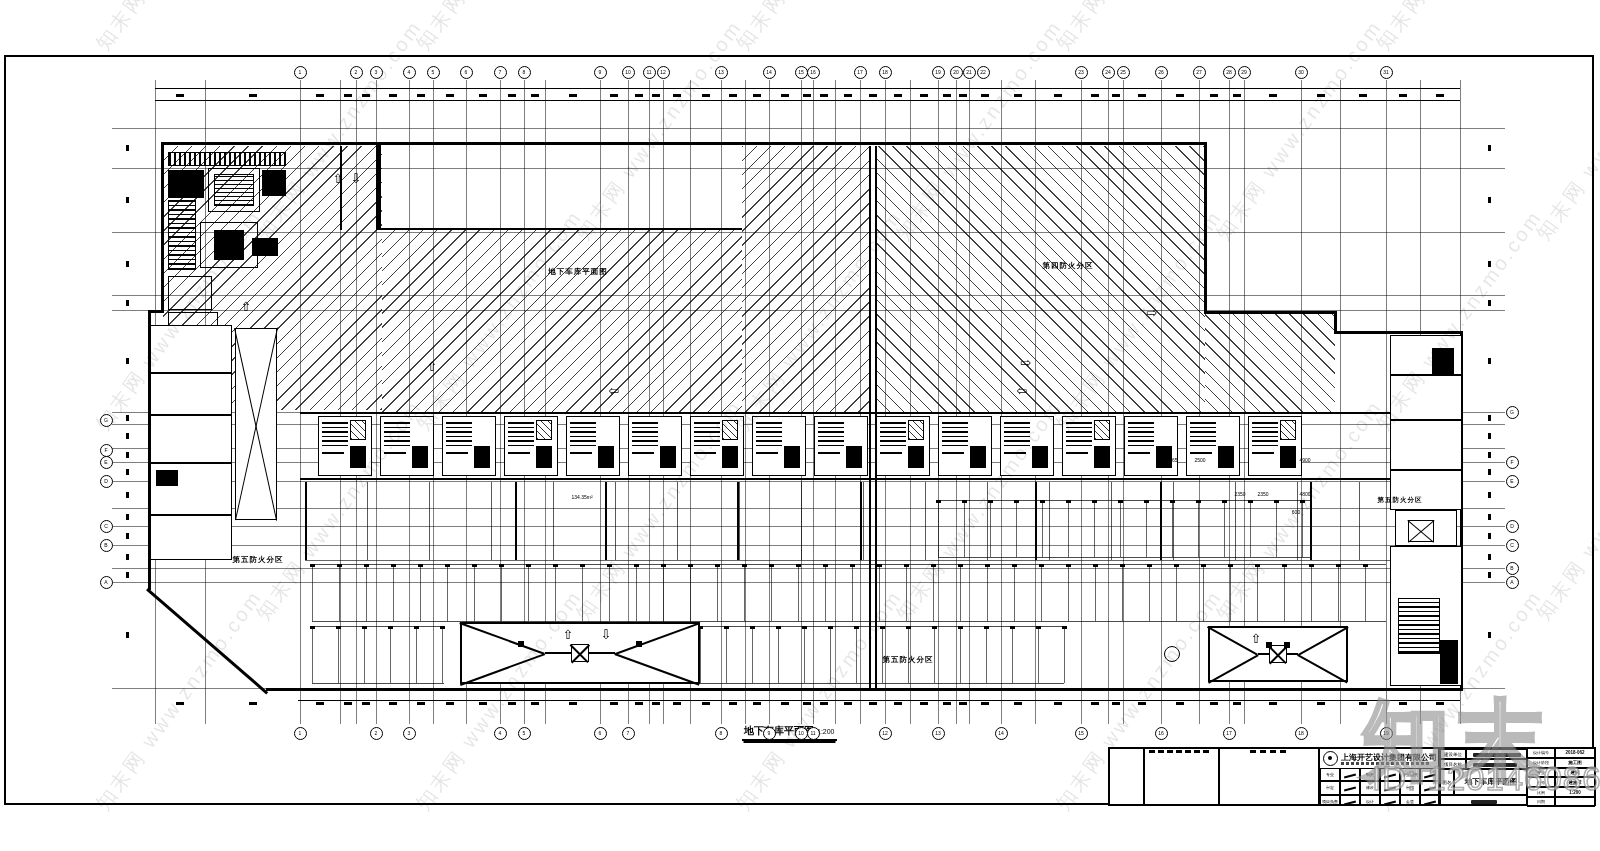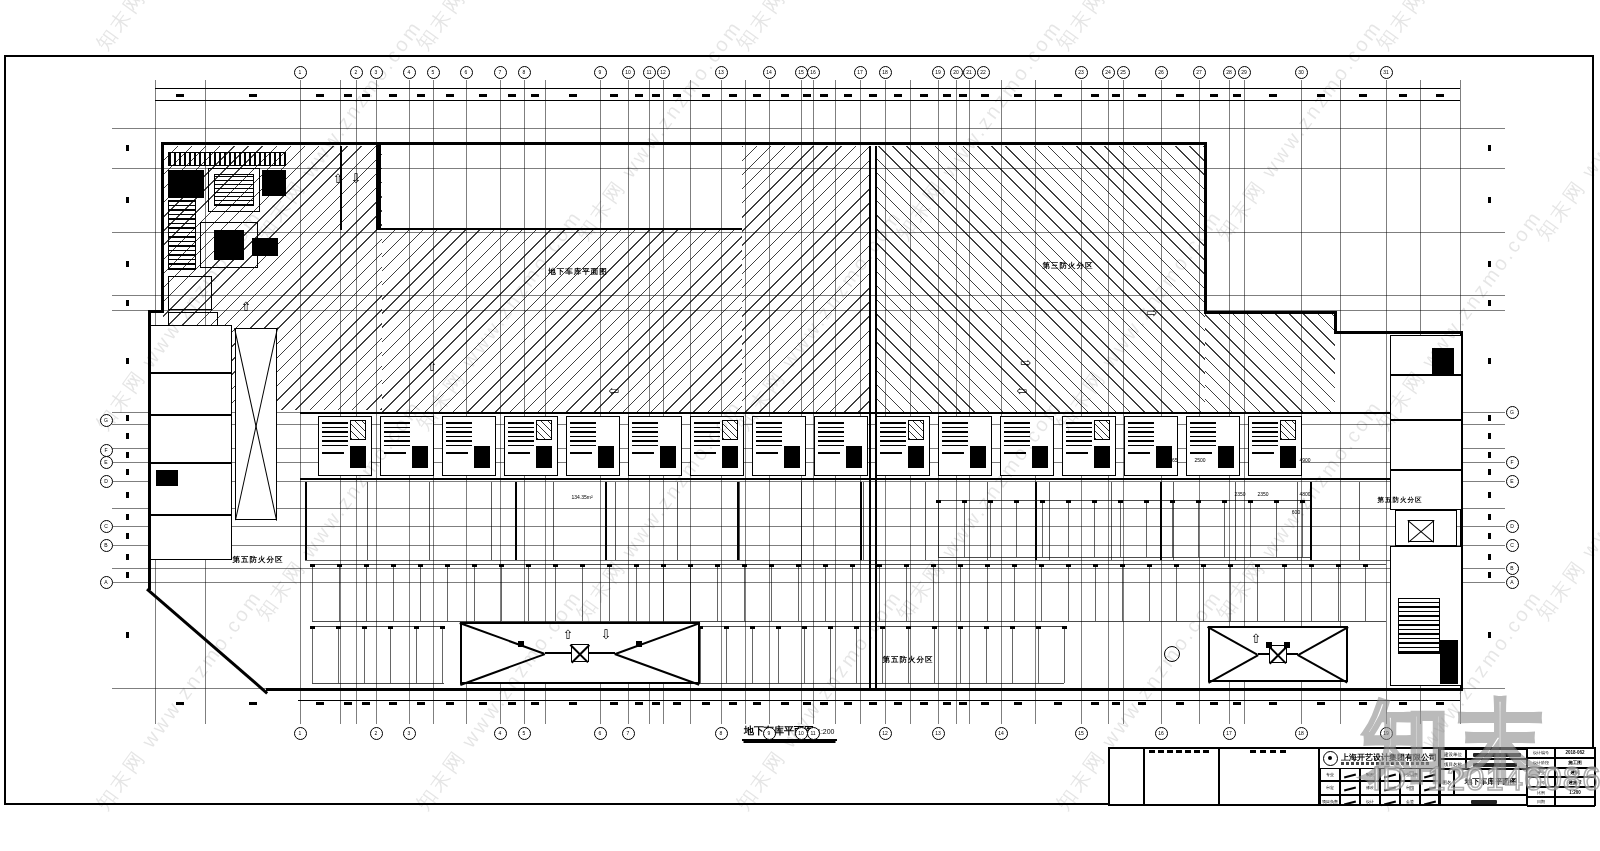--- a/index.html
+++ b/index.html
@@ -631,21 +631,21 @@
       <div class="tiny-label" style="left: 1240px; top: 494px;">2350</div>
       <div class="tiny-label" style="left: 1263px; top: 494px;">2350</div>
       <div class="tiny-label" style="left: 1305px; top: 494px;">4800</div>
       <div class="tiny-label" style="left: 1296px; top: 512px;">600</div>
       <div class="tiny-label" style="left: 1172px; top: 460px;">1765</div>
       <div class="tiny-label" style="left: 1200px; top: 460px;">2500</div>
       <div class="tiny-label" style="left: 1305px; top: 460px;">4900</div>
     </div>
 
   <div class="zone-label" style="left:578px;top:272px;">地下车库平面图</div>
-  <div class="zone-label" style="left:1068px;top:266px;">第三防火分区</div>
+  <div class="zone-label" style="left:1068px;top:266px;">第四防火分区</div>
   <div class="zone-label" style="left:258px;top:560px;">第五防火分区</div>
   <div class="zone-label" style="left:908px;top:660px;">第五防火分区</div>
   <div class="zone-label" style="left:1400px;top:500px;font-size:6.5px;">第五防火分区</div>
 
   <div id="plan-caption">
     <span>地下车库平面图</span><span class="scale">1:200</span>
   </div>
 
   <div id="title-block">
 

